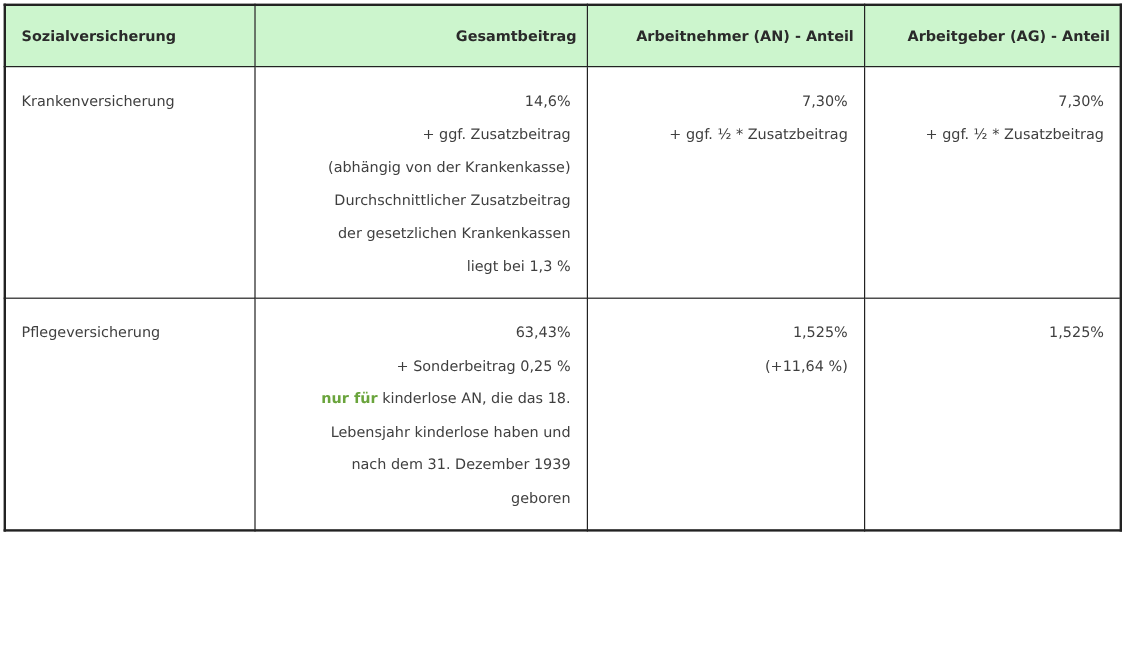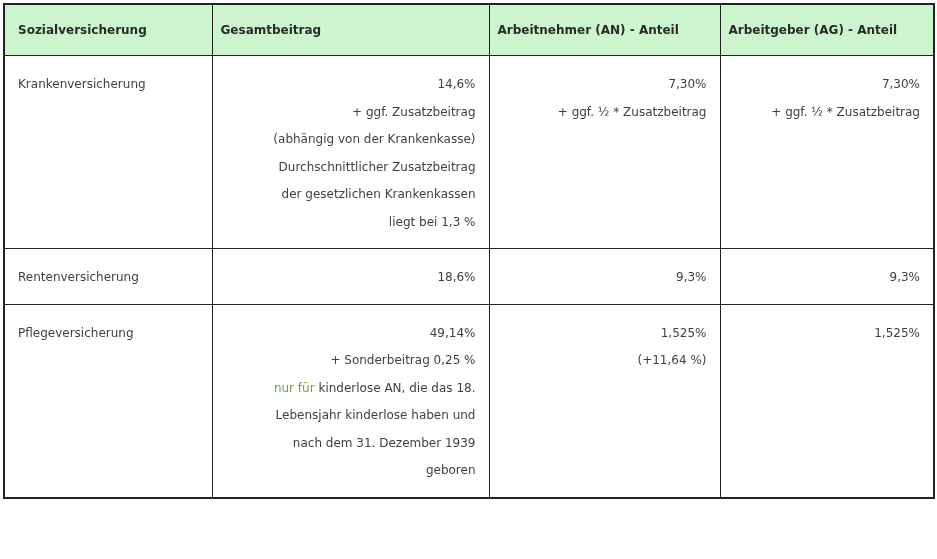--- a/index.html
+++ b/index.html
@@ -27,30 +27,30 @@
     border:1px solid var(--border);
     vertical-align:top;
     font-size:12px;
     line-height:27.5px;
     padding:13px 13px 12px 13px;
   }
   thead th{
     background:var(--header-bg);
     color:var(--header-text);
     font-weight:bold;
-    text-align:left;
+    text-align:right;
     padding:14px 8px;
     line-height:22px;
   }
   thead th.first{ text-align:left; padding-left:13px; }
   col.c1{width:208px;} col.c2{width:277px;} col.c3{width:231px;} col.c4{width:214px;}
   td.label-cell{ text-align:left; padding-top:15px; }
   td.value-cell{ text-align:right; padding-top:15px; }
   td .line{ white-space:nowrap; }
-  .accent-bold{ color:var(--accent); font-weight:normal; }
+  .accent-bold{ color:var(--accent); font-weight:bold; }
   tr.tall td{ height:168px; }
   tr.short td{ height:55px; }
   thead tr{ height:51px; }
 </style>
 </head>
 <body>
 
 <table>
   <colgroup>
     <col class="c1">
@@ -79,36 +79,24 @@
         </td>
         <td class="value-cell">
           <div class="line">7,30%</div>
           <div class="line">+ ggf. ½ * Zusatzbeitrag</div>
         </td>
         <td class="value-cell">
           <div class="line">7,30%</div>
           <div class="line">+ ggf. ½ * Zusatzbeitrag</div>
         </td>
       </tr>
-      <tr class="short">
-        <td class="label-cell">Rentenversicherung</td>
-        <td class="value-cell">
-          <div class="line">18,6%</div>
-        </td>
-        <td class="value-cell">
-          <div class="line">9,3%</div>
-        </td>
-        <td class="value-cell">
-          <div class="line">9,3%</div>
-        </td>
-      </tr>
       <tr class="tall">
         <td class="label-cell">Pflegeversicherung</td>
         <td class="value-cell">
-          <div class="line">49,14%</div>
+          <div class="line">63,43%</div>
           <div class="line">+ Sonderbeitrag 0,25 %</div>
           <div class="line"><span class="accent-bold">nur für</span><span> kinderlose AN, die das 18.</span></div>
           <div class="line">Lebensjahr kinderlose haben und</div>
           <div class="line">nach dem 31. Dezember 1939</div>
           <div class="line">geboren</div>
         </td>
         <td class="value-cell">
           <div class="line">1,525%</div>
           <div class="line">(+11,64 %)</div>
         </td>

